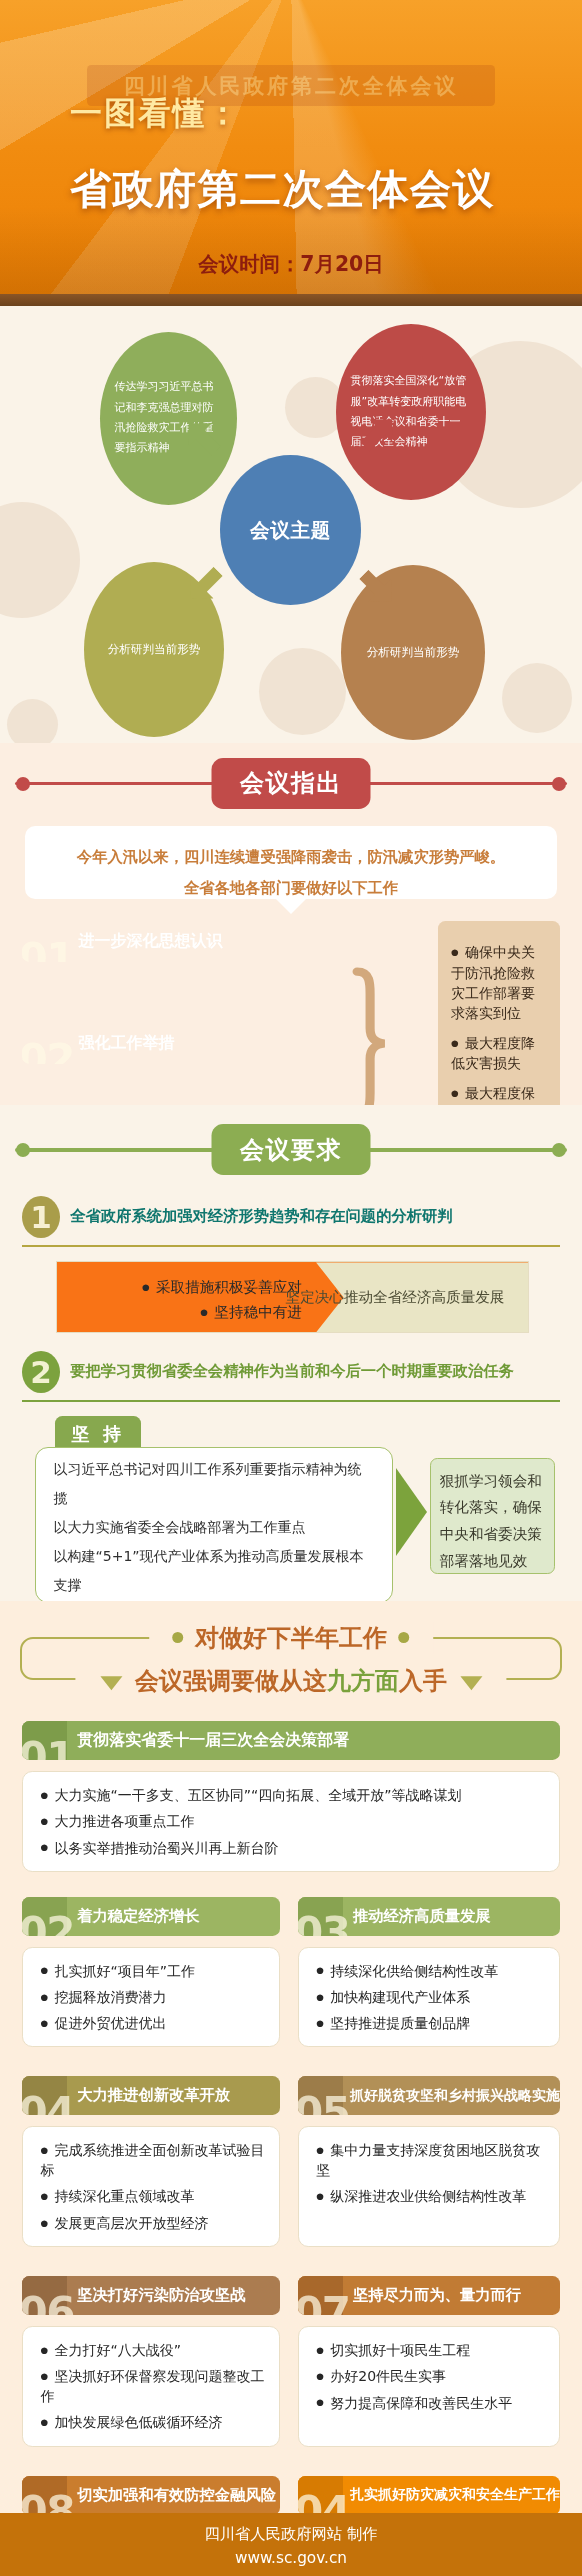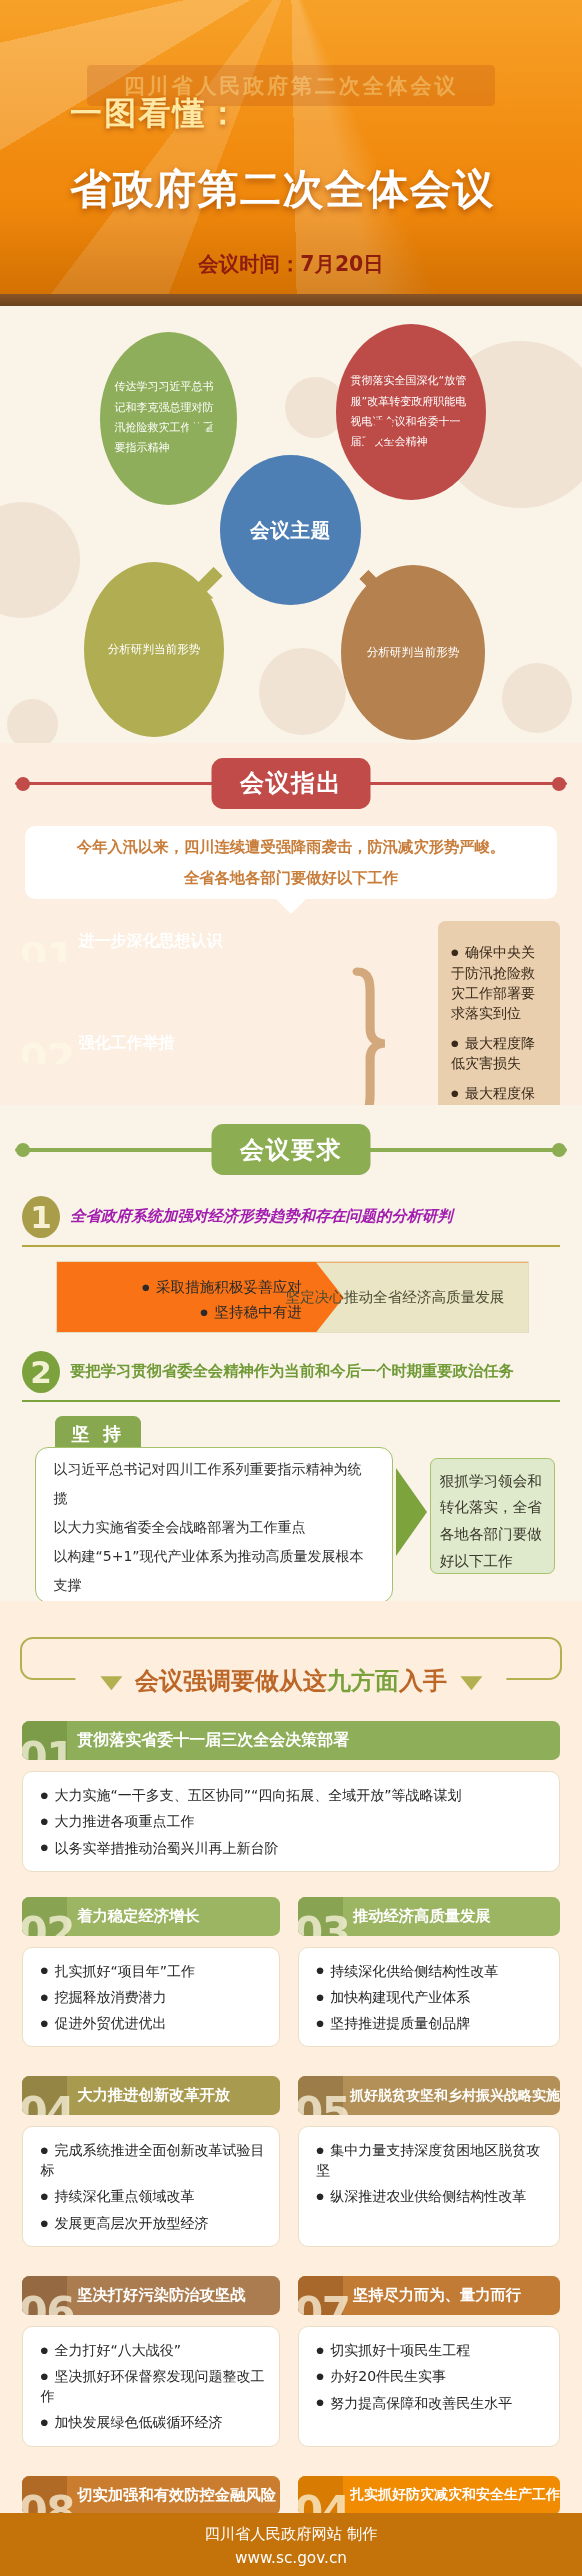--- a/index.html
+++ b/index.html
@@ -53,21 +53,21 @@
   .sec-head .enddot.l{left:1.5px;} .sec-head .enddot.r{right:1.5px;}
   .sec-badge{position:absolute;left:50%;transform:translateX(-50%);top:0;width:159px;height:51px;
     border-radius:11.6px;display:flex;align-items:center;justify-content:center;
     color:#fff;font-size:24px;font-weight:bold;letter-spacing:1.5px;}
   .red .rule,.red .enddot,.red .sec-badge{background:#c14b49;}
   .green .rule,.green .enddot,.green .sec-badge{background:#8cad52;}
 
   
   .pointed{height:362px;background:#fceee1;box-sizing:border-box;padding-top:14.6px;overflow:hidden;}
   .speech{position:relative;margin:14.6px 25px 0;height:73px;background:#fff;border-radius:10.2px;
-    display:flex;flex-direction:column;align-items:center;justify-content:center;gap:10.2px;
+    display:flex;flex-direction:column;align-items:center;justify-content:flex-end;gap:10.2px;
     font-size:15.3px;font-weight:bold;color:#c87d3a;}
   .speech::after{content:"";position:absolute;left:50%;bottom:-15.3px;transform:translateX(-50%);
     width:0;height:0;border:16px solid transparent;border-top:16px solid #fff;border-bottom:0;}
   .po-row{display:flex;margin:22px 22px 0;align-items:stretch;gap:47px;}
   .po-bars{width:275px;display:flex;flex-direction:column;justify-content:space-between;}
   .p-bar{height:41px;border-radius:7.3px;overflow:hidden;display:flex;align-items:center;position:relative;}
   .p-bar .tab{width:45px;align-self:stretch;position:relative;flex:none;}
   .bar-num{position:absolute;left:-3.6px;top:50%;transform:translateY(-53%);
     font-style:normal;font-weight:bold;font-size:42px;color:rgba(255,249,228,.72);letter-spacing:-1.5px;margin-top:18px;}
   .p-bar .bar-label{padding-left:11.6px;font-size:16px;font-weight:bold;color:#fff;}
@@ -79,21 +79,21 @@
 
   
   .require{height:496px;background:#faf3e8;box-sizing:border-box;padding-top:19px;overflow:hidden;}
   .pt-row{display:flex;align-items:center;gap:10.2px;margin:17.5px 22px 0;padding-bottom:7.3px;}
   .pt1{border-bottom:2.9px solid #b5a641;}
   .pt2{border-bottom:2.9px solid #7ca23e;}
   .num-ell{width:38px;height:42px;border-radius:50%;flex:none;display:flex;align-items:center;justify-content:center;
     font-size:31px;font-weight:bold;color:rgba(255,250,225,.9);}
   .pt1 .num-ell{background:#a99d4a;} .pt2 .num-ell{background:#7ca23e;}
   .pt-head{font-size:15.3px;font-weight:bold;}
-  .pt1 .pt-head{color:#a21caf;font-style:italic;} .pt2 .pt-head{color:#6f9a36;}
+  .pt1 .pt-head{color:#0f766e;} .pt2 .pt-head{color:#6f9a36;}
   .r-box1{position:relative;margin:14.6px 53px 0 56px;height:70px;background:#f97316;
     border:0.7px solid #e5ddc2;border-radius:0;overflow:hidden;text-align:right;}
   .r-box1 ul{margin:0;padding:10.2px 0 0 22px;width:52%;box-sizing:border-box;}
   .r-box1 li{list-style:none;font-size:14.6px;color:#2a2a2a;margin:5.8px 0;}
   .pent{position:absolute;right:0;top:0;bottom:0;width:45%;background:#e9e5c5;
     clip-path:polygon(0 0,100% 0,100% 100%,0 100%,13% 50%);}
   .pent-txt{position:absolute;left:21%;right:5%;top:50%;transform:translateY(-50%);
     font-size:14.6px;color:#4b4b33;line-height:1.8;}
   .persist{position:relative;margin:14px 22px 0;height:188px;}
   .persist-tag{position:absolute;left:33px;top:0;width:86px;height:36px;background:#87a84e;
@@ -256,26 +256,31 @@
       <div class="persist-tag">坚 持</div>
       <div class="persist-box">
 
       <div>以习近平总书记对四川工作系列重要指示精神为统揽</div>
           <div>以大力实施省委全会战略部署为工作重点</div>
           <div>以构建“5+1”现代产业体系为推动高质量发展根本支撑</div>
           <div>以践行以人民为中心的发展思想为价值取向</div>
           <div>以全面加强政府系统党的建设为根本保证</div>
         </div>
       <div class="persist-arrow"></div>
-      <div class="persist-note">狠抓学习领会和转化落实，全省各地各部门要做好以下工作</div>
+      <div class="persist-note">狠抓学习领会和转化落实，确保中央和省委决策部署落地见效</div>
     </div>
   </div>
 
   <div class="nine">
     <div class="nine-title">
+      <div class="nt-line nt1">
+        <span class="nt-dot"></span>
+        <span>对做好下半年工作</span>
+        <span class="nt-dot"></span>
+      </div>
       <div class="nt-line nt2">
         <span class="nt-tri"></span>
         <span>会议强调要做从这</span>
         <span class="nt-green">九方面</span>
         <span>入手</span>
         <span class="nt-tri"></span>
       </div>
     </div>
 
     <div class="cellfull cell s1">

